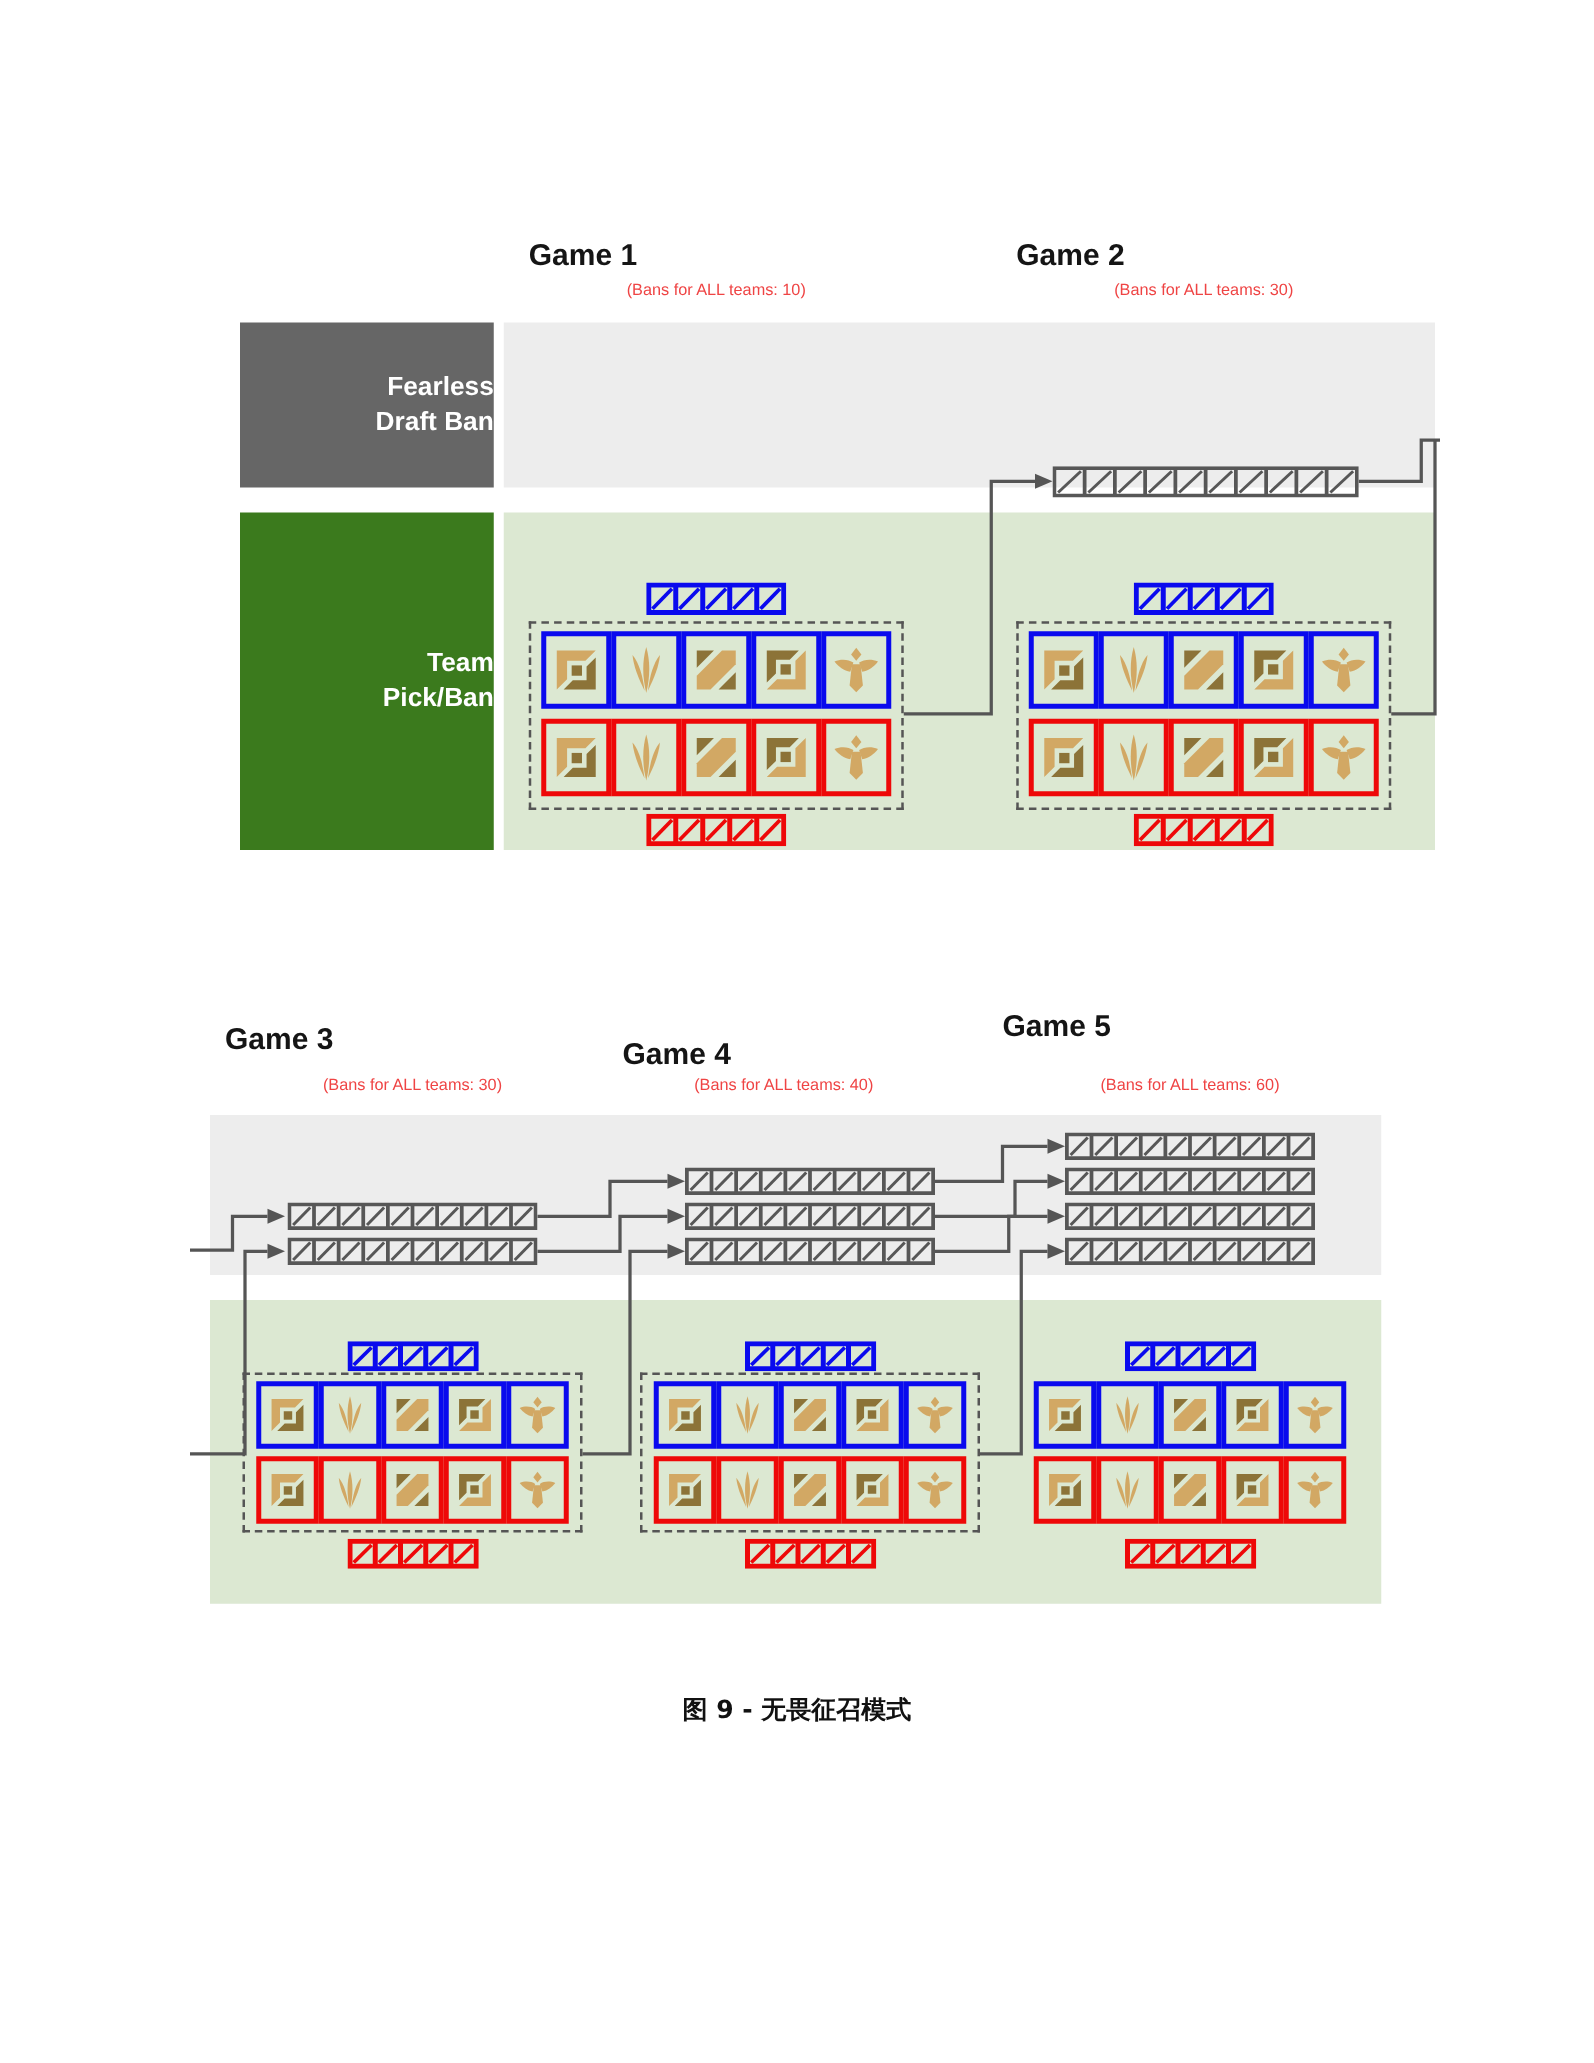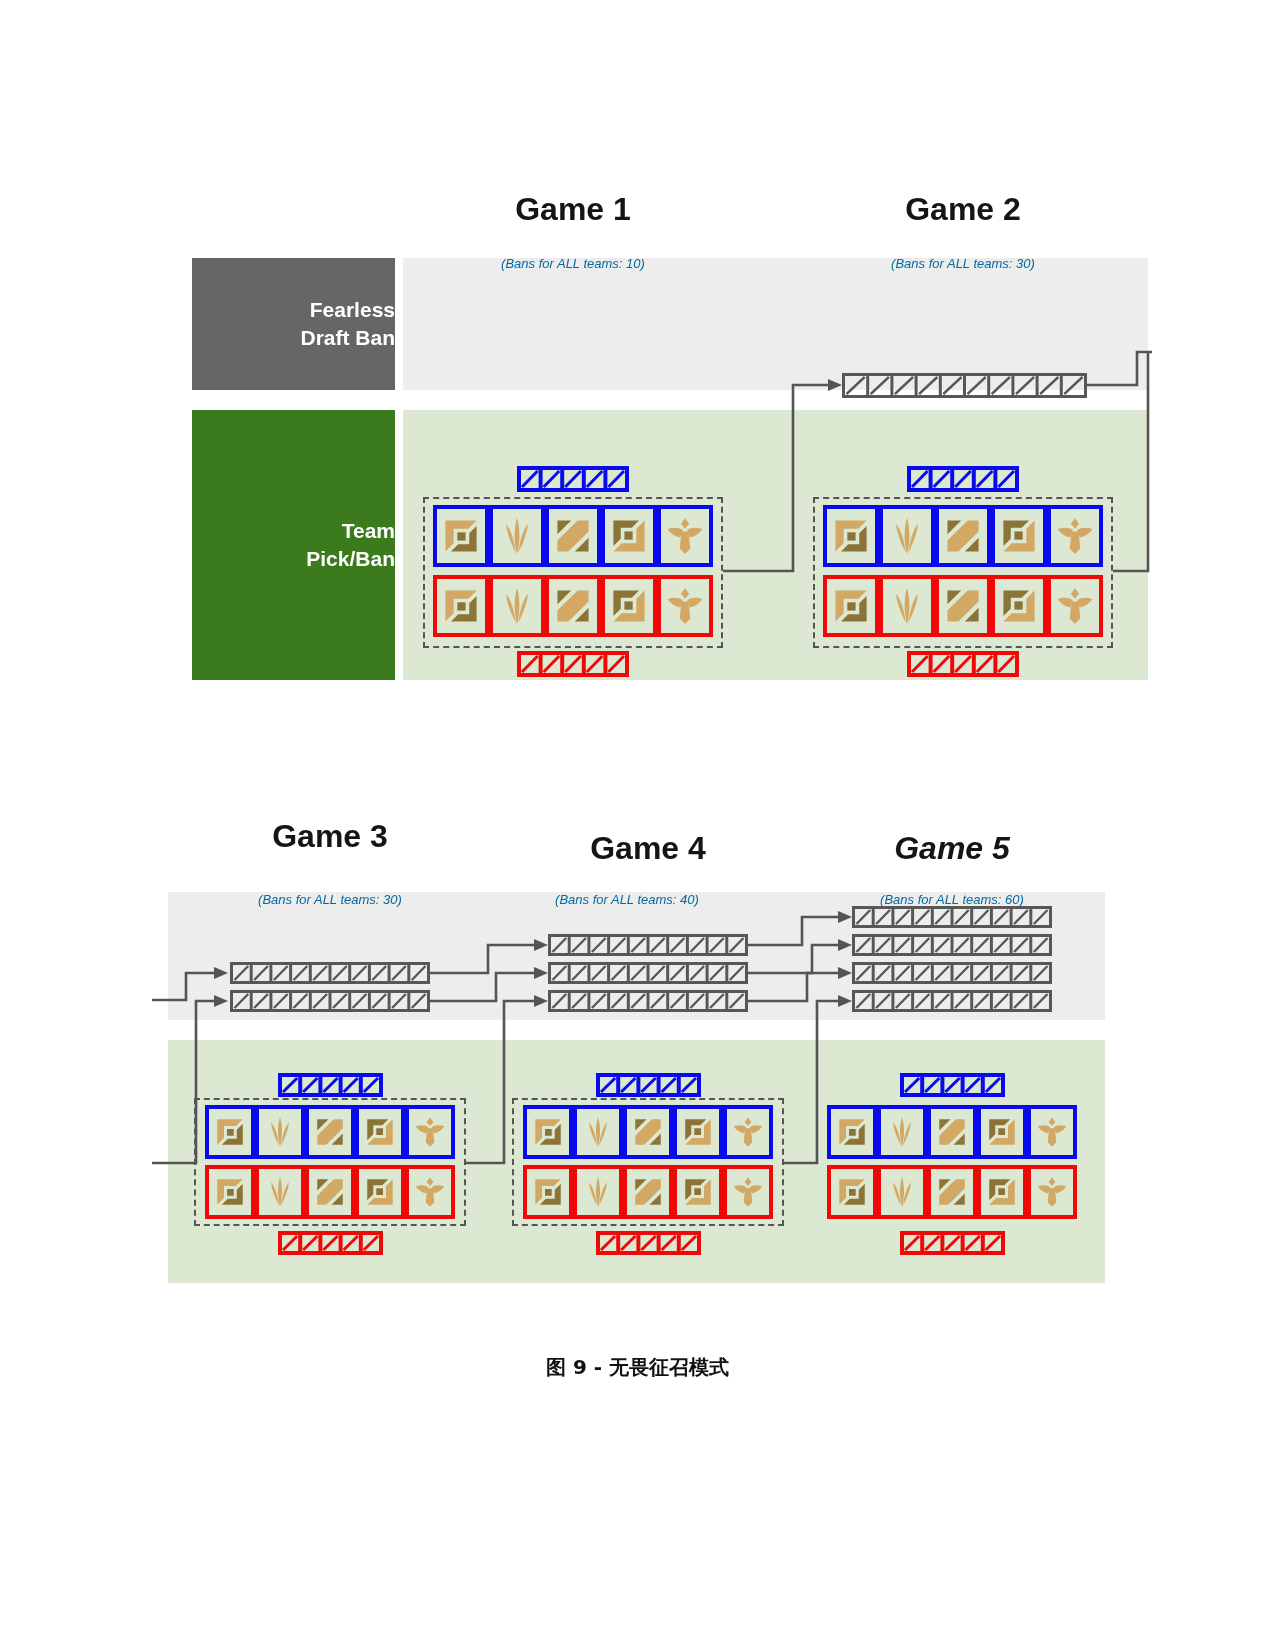--- a/index.html
+++ b/index.html
@@ -1,22 +1,22 @@
 <!DOCTYPE html>
 <html lang="zh"><head>
 <meta charset="utf-8">
 <style>
   html,body{margin:0;padding:0;background:#fff;}
   .page{position:relative;width:1275px;height:1650px;background:#ffffff;overflow:hidden;
         font-family:"Liberation Sans",sans-serif;}
   #diagram{position:absolute;left:0;top:0;width:1275px;height:1650px;}
   .labelbox{position:absolute;z-index:2;display:flex;flex-direction:column;align-items:flex-end;
             justify-content:center;color:#fff;font-weight:bold;font-size:21px;line-height:1.35;}
-  .gtitle{position:absolute;z-index:2;text-align:center;font-weight:bold;font-size:32px;color:#151515;}
-  .gsub{position:absolute;z-index:2;text-align:center;font-style:italic;font-size:13px;color:#0369a1;margin-top:32px;}
+  .gtitle{position:absolute;z-index:2;font-weight:bold;font-size:24px;color:#151515;}
+  .gsub{position:absolute;z-index:2;text-align:center;font-size:13px;color:#ef4444;}
   .dashedbox{position:absolute;z-index:1;border:2px dashed #555;}
   .pickrow{position:absolute;z-index:2;display:flex;}
   .pickcell{flex:1;display:flex;align-items:center;justify-content:center;background:transparent;}
   .connector-svg{position:absolute;left:0;top:0;z-index:1;pointer-events:none;}
   .strip-svg{position:absolute;z-index:2;}
   .caption{position:absolute;left:0;top:1354px;width:1275px;text-align:center;
            font-weight:bold;font-size:20px;color:#111;z-index:3;
            font-family:"DejaVu Sans","Liberation Sans",sans-serif;}
 </style>
 </head>
@@ -37,21 +37,21 @@
         <div style="">Pick/Ban</div>
       </div>
       <div class="gtitle" style="left: 423px; top: 191px; width: 300px;">Game 1</div>
       <div class="gsub" style="left: 423px; top: 224px; width: 300px;">(Bans for ALL teams: 10)</div>
       <div class="gtitle" style="left: 813px; top: 191px; width: 300px;">Game 2</div>
       <div class="gsub" style="left: 813px; top: 224px; width: 300px;">(Bans for ALL teams: 30)</div>
       <div class="gtitle" style="left: 180px; top: 802px; width: 300px; margin-top: 16px;">Game 3</div>
       <div class="gsub" style="left: 180px; top: 860px; width: 300px;">(Bans for ALL teams: 30)</div>
       <div class="gtitle" style="left: 498px; top: 830px; width: 300px;">Game 4</div>
       <div class="gsub" style="left: 477px; top: 860px; width: 300px;">(Bans for ALL teams: 40)</div>
-      <div class="gtitle" style="left: 802px; top: 830px; width: 300px; font-style: italic;">Game 5</div>
+      <div class="gtitle" style="left: 802px; top: 808px; width: 300px;">Game 5</div>
       <div class="gsub" style="left: 802px; top: 860px; width: 300px;">(Bans for ALL teams: 60)</div>
       <svg width="1275" height="1650" viewBox="0 0 1275 1650" class="connector-svg">
         <path d="M723,571 H793 V385 H828" fill="none" stroke="#555555" stroke-width="2.6"></path>
         <path d="M1087,385 H1137 V352 H1152" fill="none" stroke="#555555" stroke-width="2.6"></path>
         <path d="M1113,571 H1148 V352" fill="none" stroke="#555555" stroke-width="2.6"></path>
         <path d="M152,1000 H186 V973 H214" fill="none" stroke="#555555" stroke-width="2.6"></path>
         <path d="M152,1163 H196 V1001 H214" fill="none" stroke="#555555" stroke-width="2.6"></path>
         <path d="M430,973 H488 V945 H534" fill="none" stroke="#555555" stroke-width="2.6"></path>
         <path d="M430,1001 H496 V973 H534" fill="none" stroke="#555555" stroke-width="2.6"></path>
         <path d="M466,1163 H504 V1001 H534" fill="none" stroke="#555555" stroke-width="2.6"></path>

